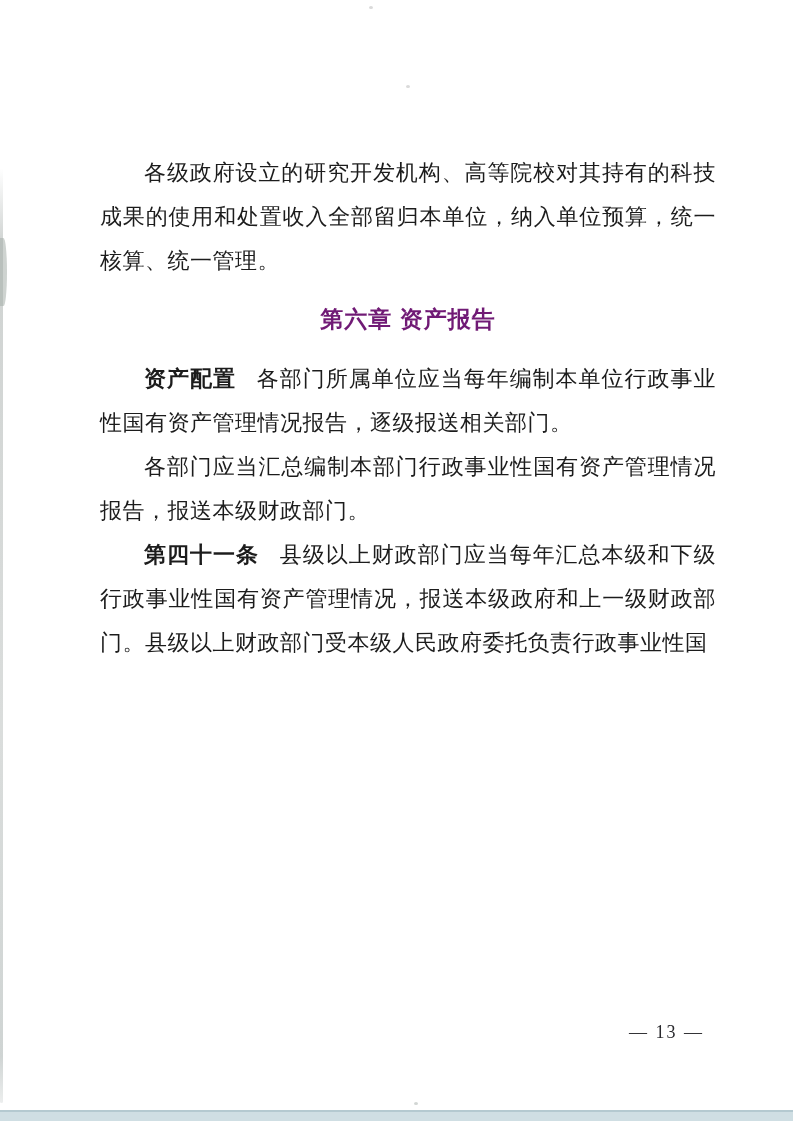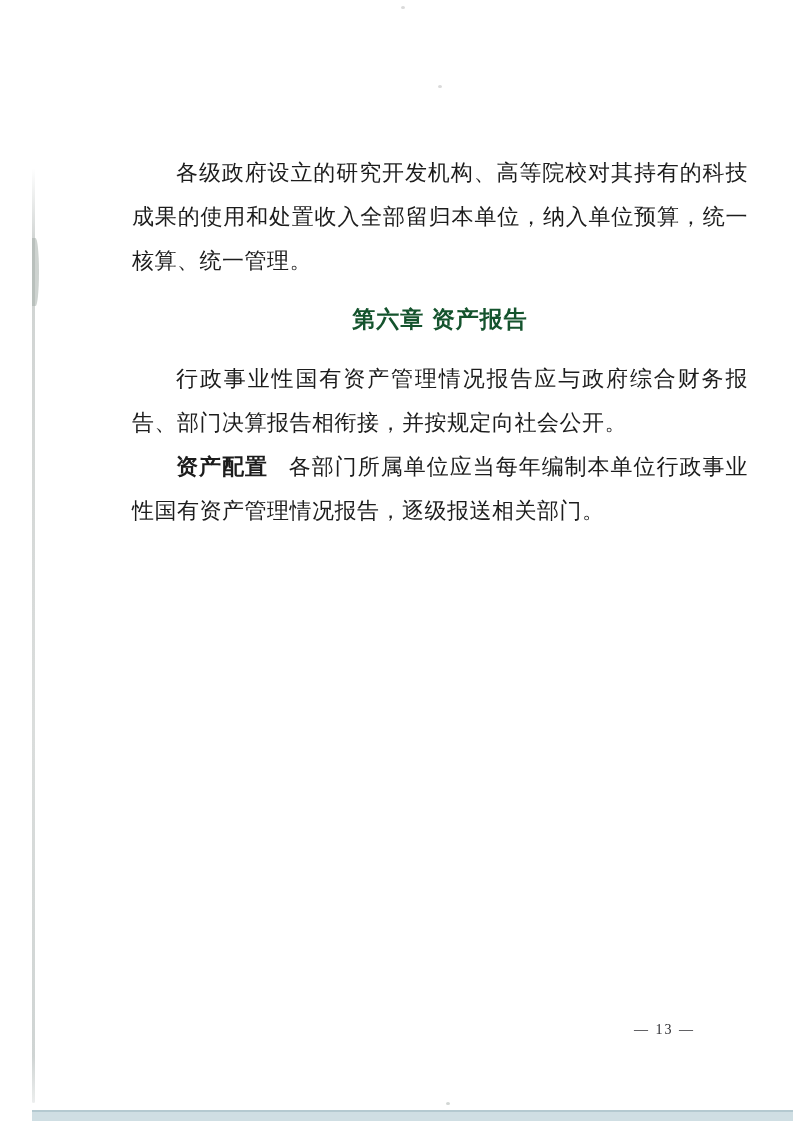--- a/index.html
+++ b/index.html
@@ -11,21 +11,20 @@
     height: 1121px;
     background: #ffffff;
     position: relative;
     overflow: hidden;
     font-family: "Liberation Serif", "DejaVu Serif", serif;
   }
   .page {
     position: absolute;
     inset: 0;
     background: #ffffff;
-    margin-left: 32px;
   }
   .content {
     position: absolute;
     left: 100px;
     top: 151px;
     width: 616px;
     color: #1c1c1c;
   }
   .para {
     margin: 0;
@@ -45,27 +44,27 @@
     display: none;
   }
   .chapter-heading {
     margin: 14px 0 16px 0;
     font-family: "Liberation Sans", "DejaVu Sans", sans-serif;
     font-weight: bold;
     font-size: 23px;
     line-height: 44px;
     text-align: center;
     letter-spacing: 1px;
-    color: #14532d;
+    color: #701a75;
   }
   .page-number {
     position: absolute;
     top: 1022px;
-    right: 98px;
-    font-size: 14px;
+    right: 89px;
+    font-size: 18px;
     letter-spacing: 2px;
     color: #2a2a2e;
     font-family: "Liberation Serif", "DejaVu Serif", serif;
   }
   .scan-strip {
     position: absolute;
     left: 0;
     right: 0;
     bottom: 0;
     height: 9px;
@@ -114,30 +113,33 @@
 
   <div class="content">
 
     <p class="para">
       <span>各级政府设立的研究开发机构、高等院校对其持有的科技成果的使用和处置收入全部留归本单位，纳入单位预算，统一核算、统一管理。</span>
     </p>
 
     <h2 class="chapter-heading">第六章 资产报告</h2>
 
 
-    <p class="para">
-      <span>行政事业性国有资产管理情况报告应与政府综合财务报告、部门决算报告相衔接，并按规定向社会公开。</span>
-    </p>
 
     <p class="para">
       <span class="lead">资产配置</span><span>各部门所属单位应当每年编制本单位行政事业性国有资产管理情况报告，逐级报送相关部门。</span>
     </p>
 
+    <p class="para">
+      <span>各部门应当汇总编制本部门行政事业性国有资产管理情况报告，报送本级财政部门。</span>
+    </p>
 
 
+    <p class="para">
+      <span class="lead">第四十一条</span><span>县级以上财政部门应当每年汇总本级和下级行政事业性国有资产管理情况，报送本级政府和上一级财政部门。县级以上财政部门受本级人民政府委托负责行政事业性国</span>
+    </p>
 
   </div>
 
   <div class="page-number">— 13 —</div>
 
   <div class="scan-strip"></div>
 
 </div>
 
 </body></html>

